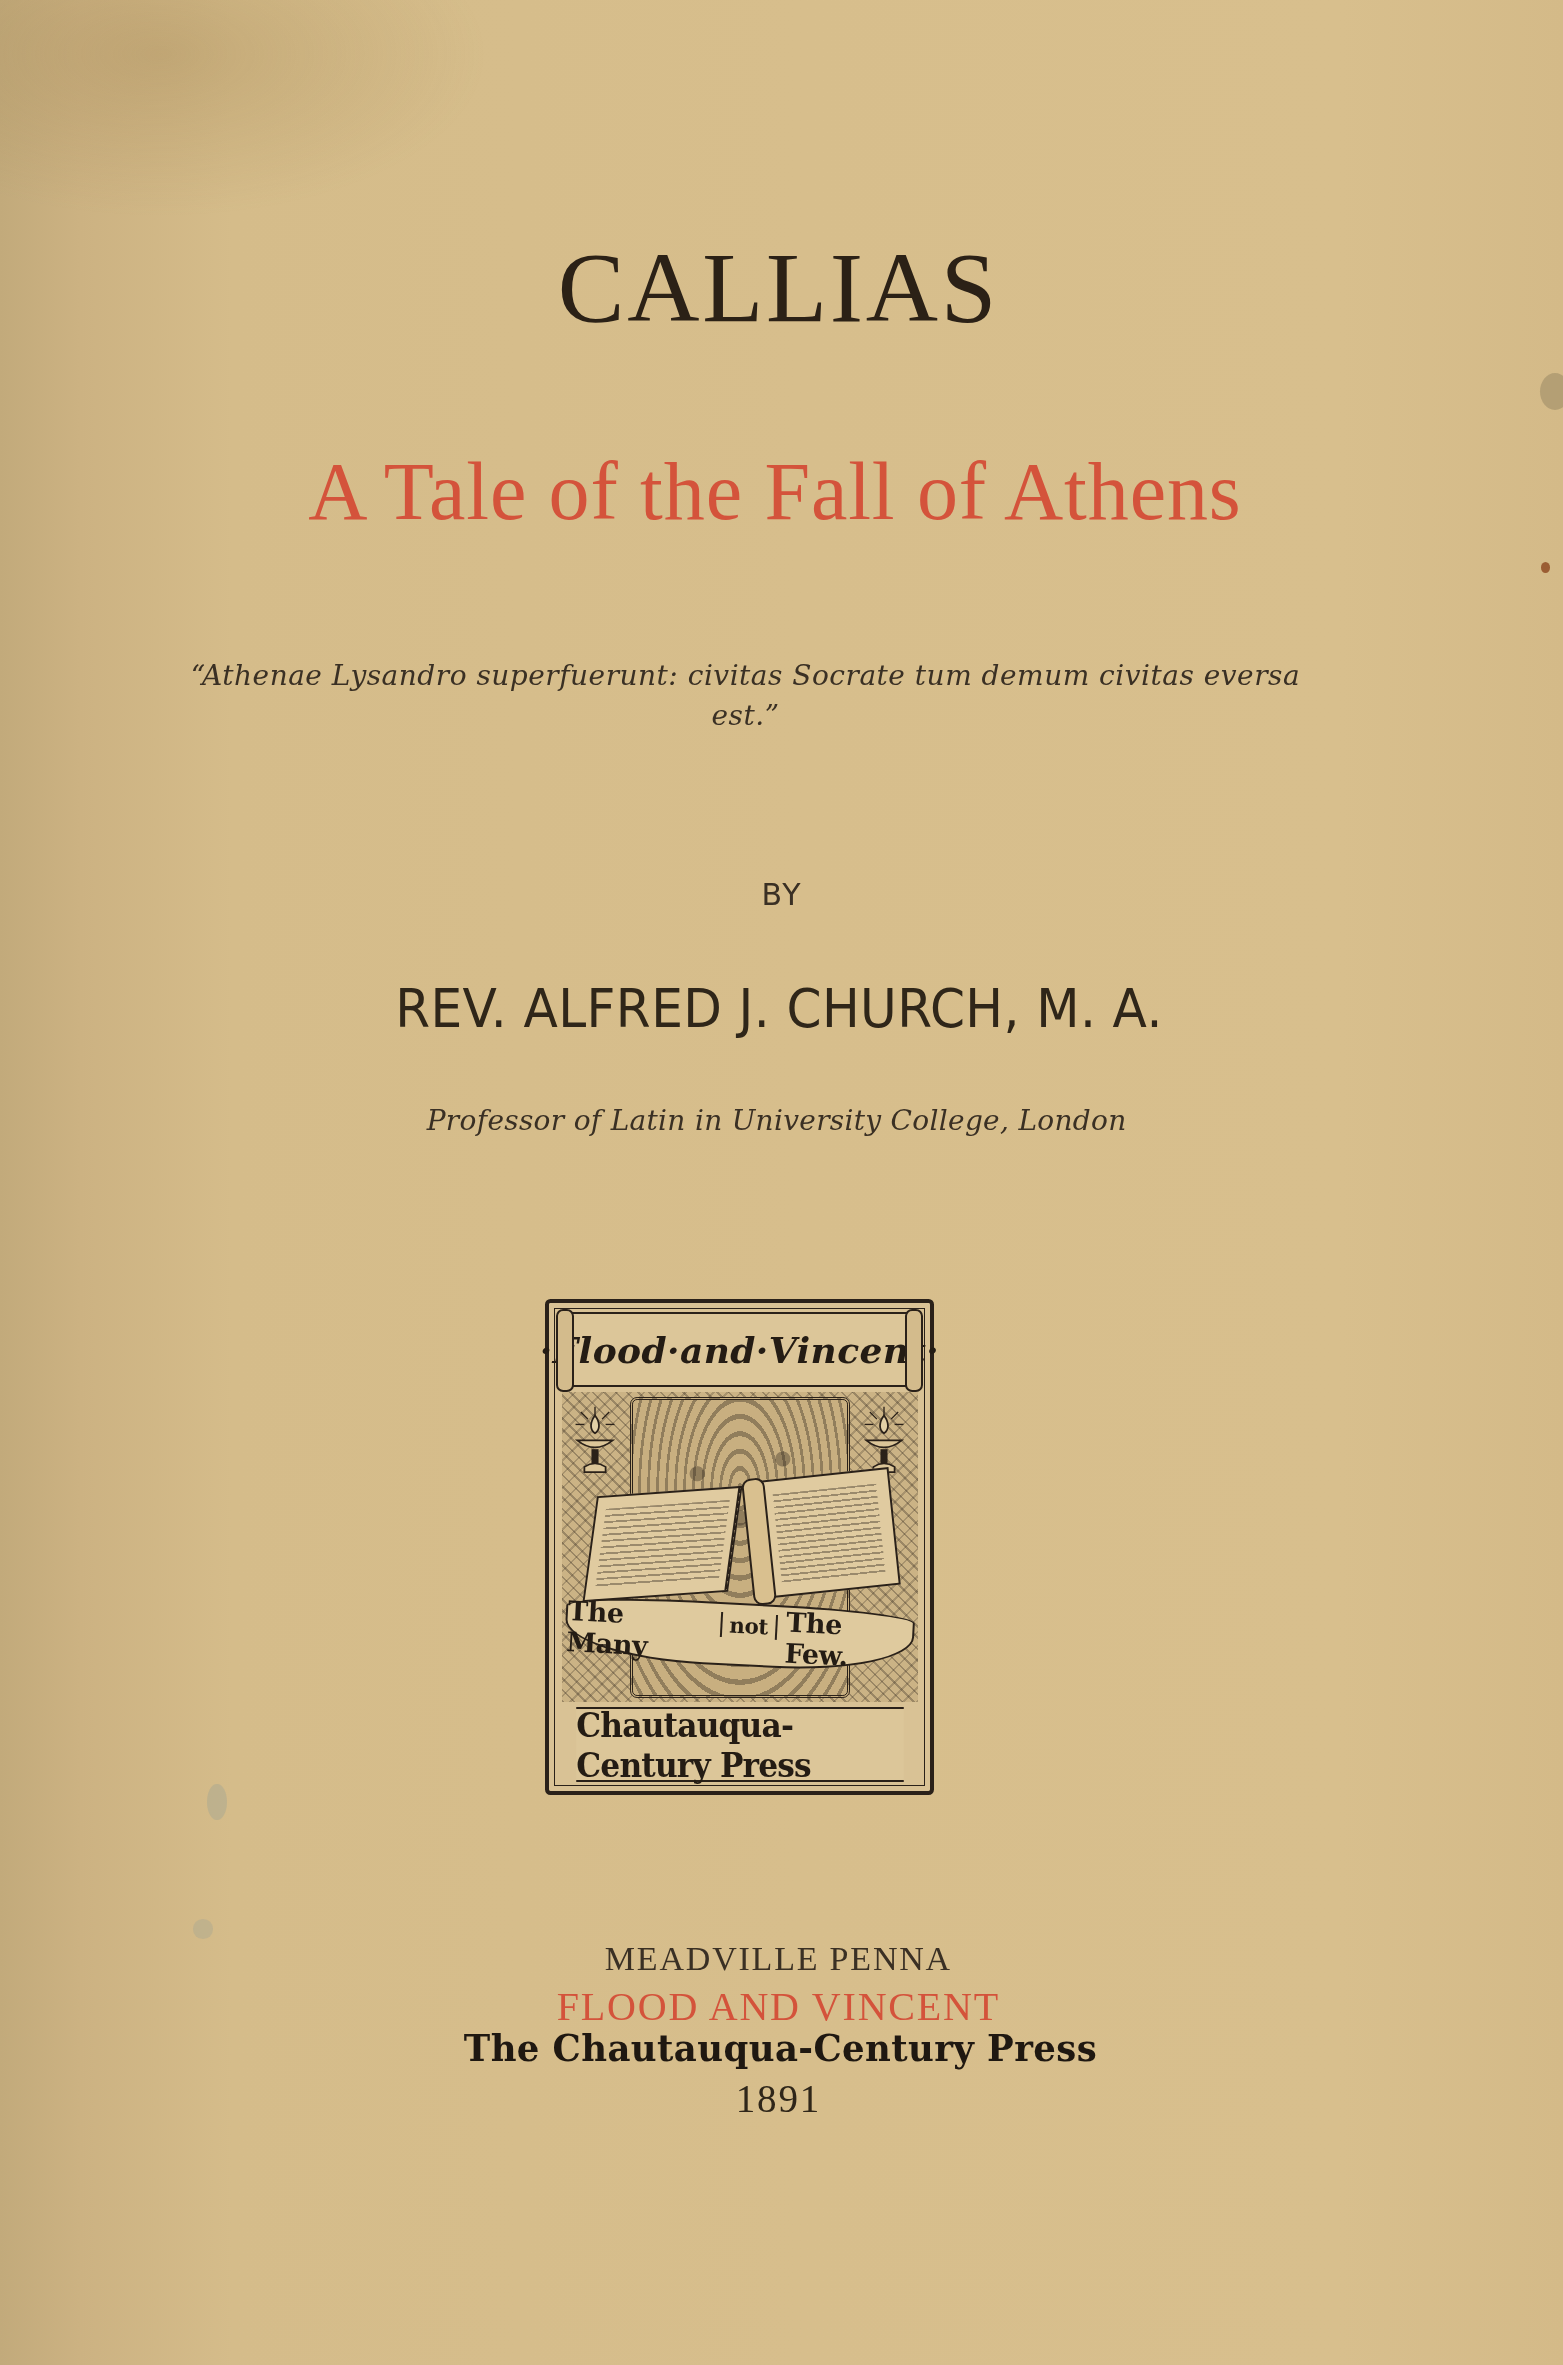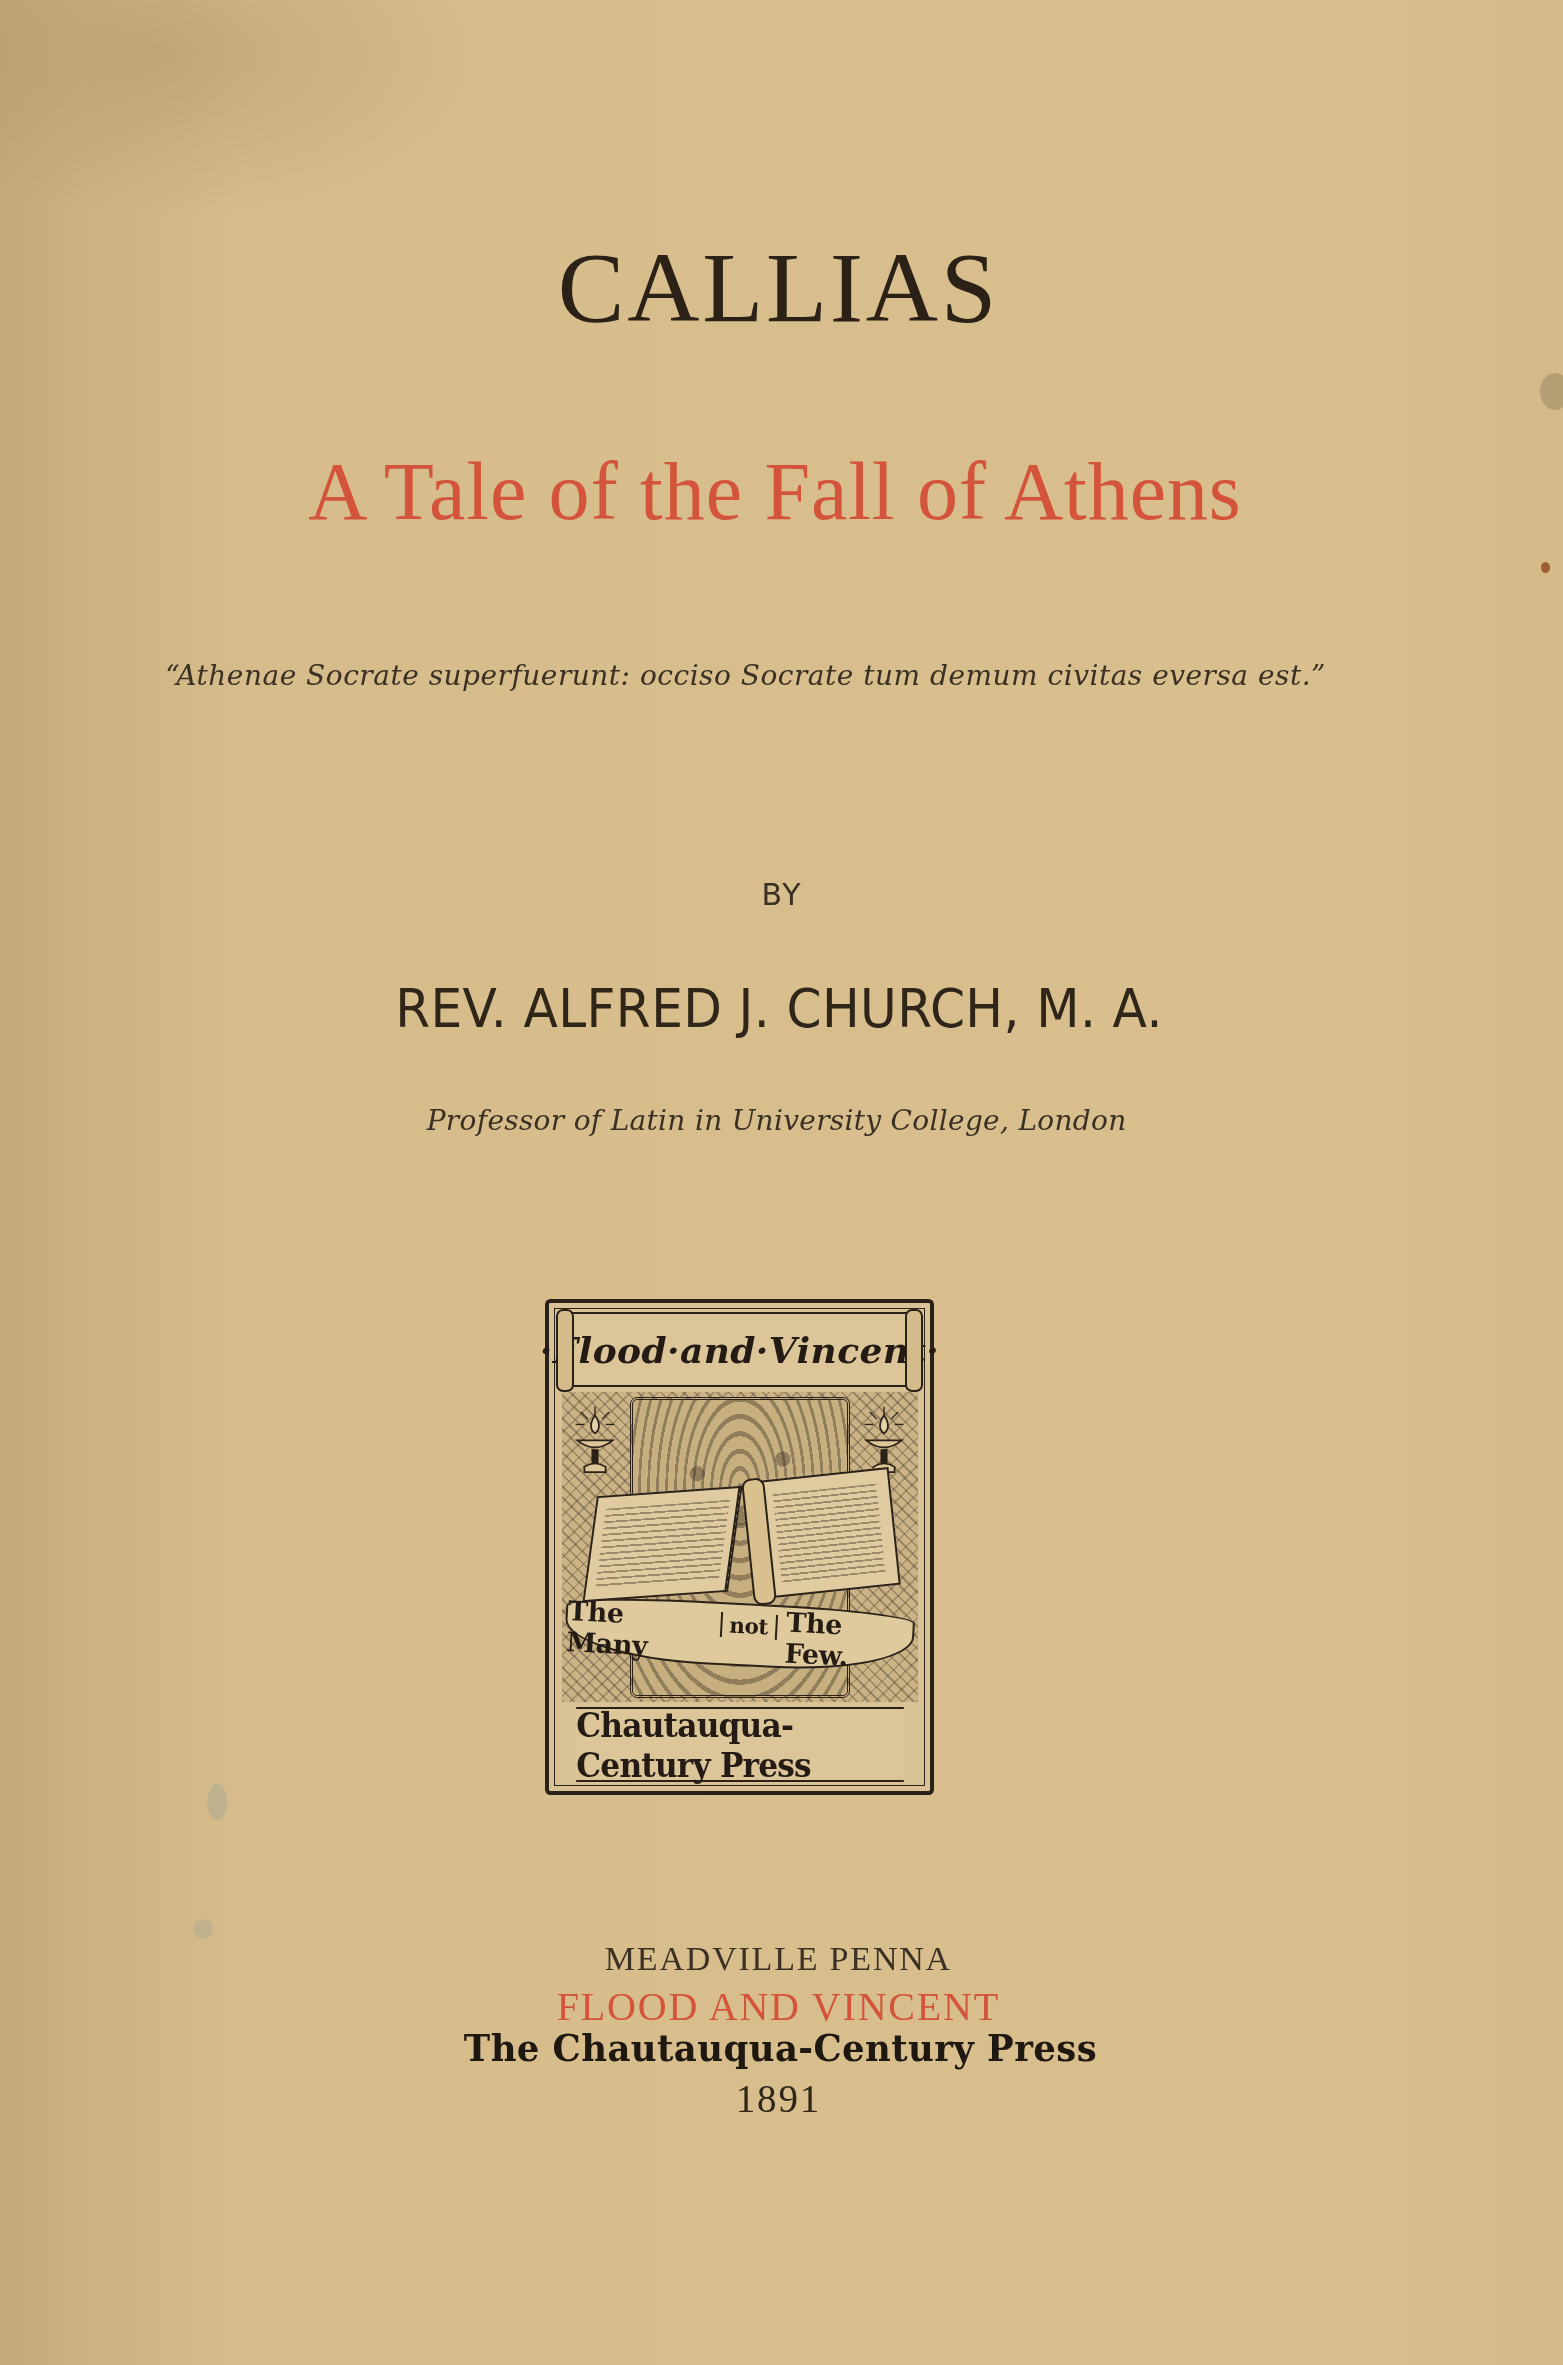--- a/index.html
+++ b/index.html
@@ -163,21 +163,21 @@
 
   <div class="stain" style="left:207px;top:1784px;width:19.6px;height:36px;background:rgba(150,160,150,0.35);"></div>
   <div class="stain" style="left:193px;top:1919px;width:19.6px;height:19.6px;background:rgba(150,160,150,0.30);"></div>
   <div class="stain" style="left:1540px;top:373px;width:30px;height:37px;background:rgba(120,110,80,0.35);"></div>
   <div class="stain" style="left:1541px;top:562px;width:9px;height:10.7px;background:rgba(140,70,30,0.8);"></div>
 
   <div class="line title">CALLIAS</div>
 
   <div class="line subtitle">A Tale of the Fall of Athens</div>
 
-  <div class="line epigraph">“Athenae Socrate superfuerunt: occiso Socrate tum demum civitas eversa est.”</div>
+  <div class="line epigraph">“Athenae Lysandro superfuerunt: civitas Socrate tum demum civitas eversa est.”</div>
 
   <div class="line by">BY</div>
 
   <div class="line author">REV. ALFRED J. CHURCH, M. A.</div>
 
   <div class="line affiliation">Professor of Latin in University College, London</div>
 
   <div class="device">
     <div class="device-inner-frame"></div>
 

